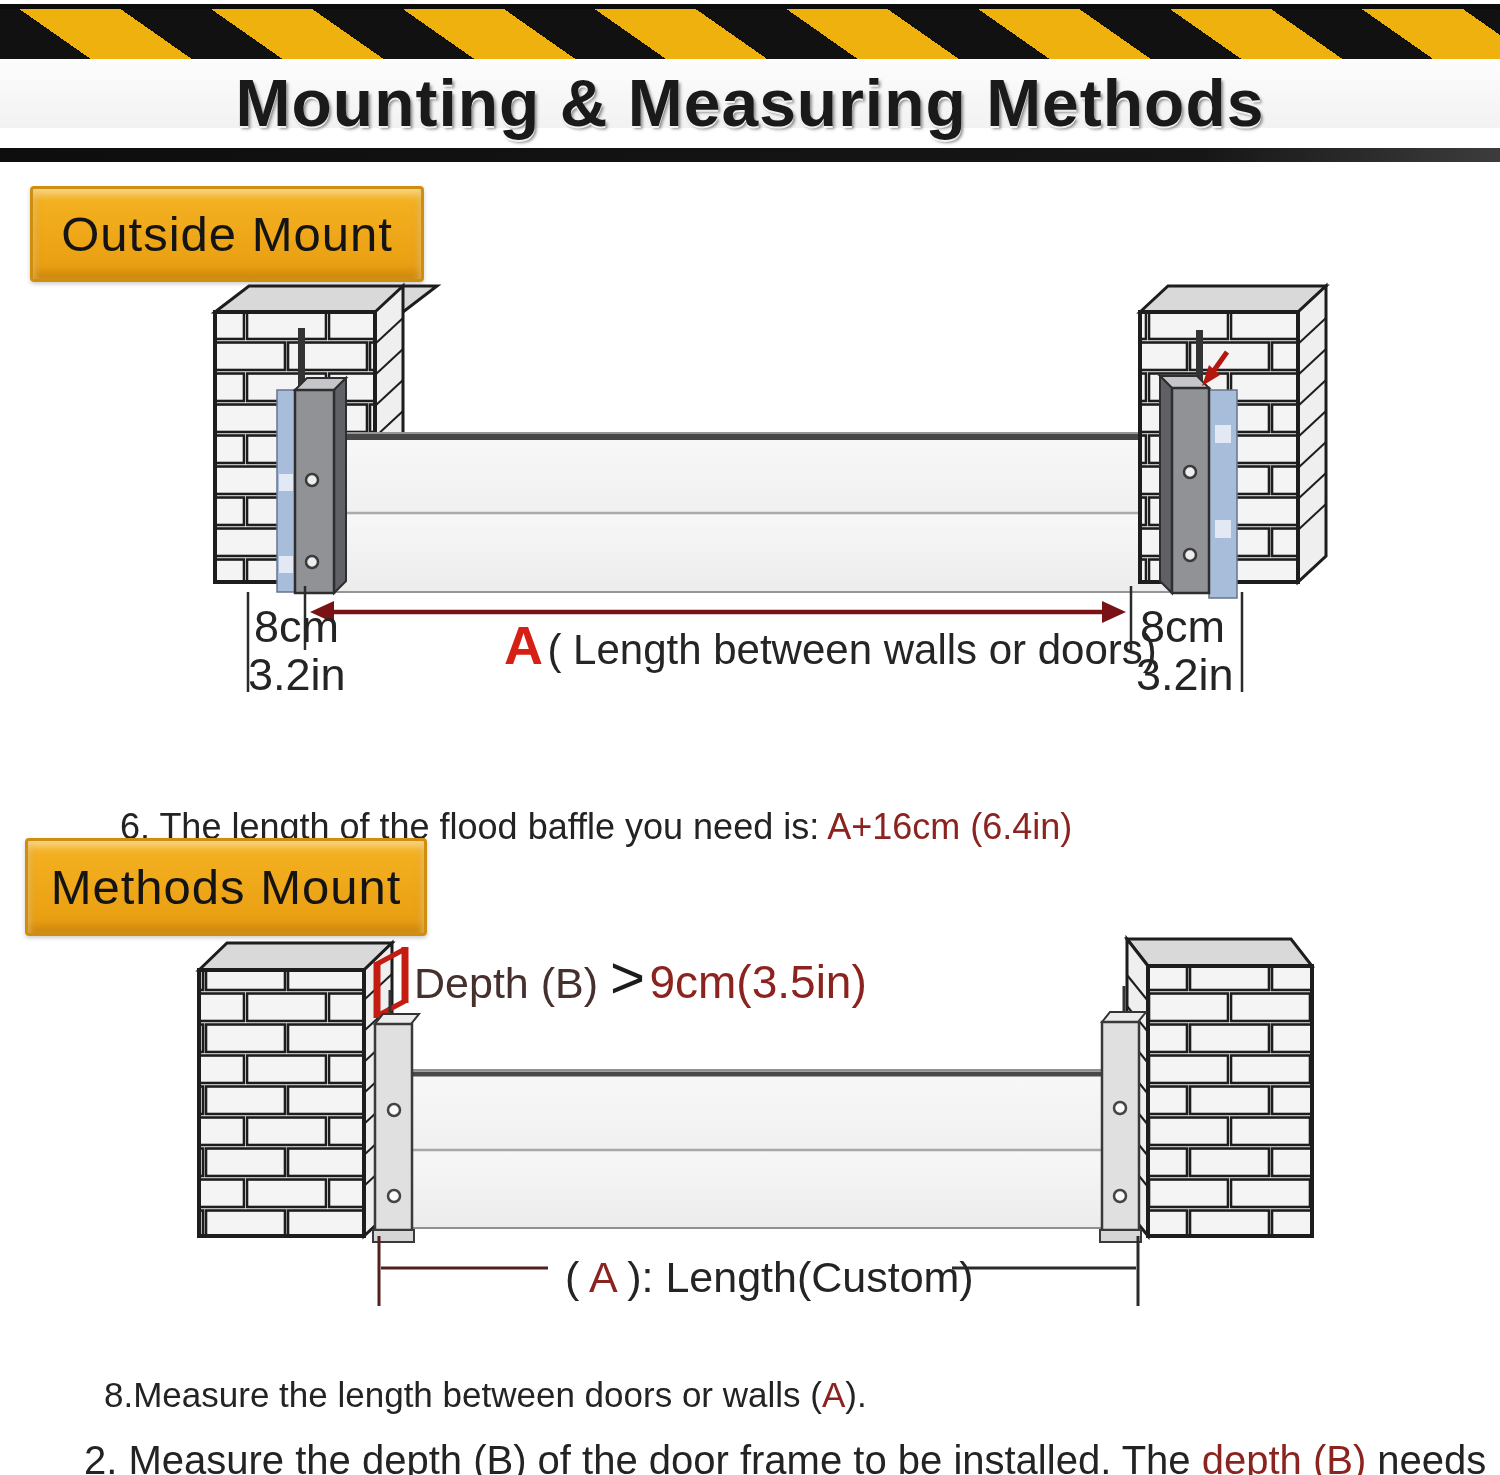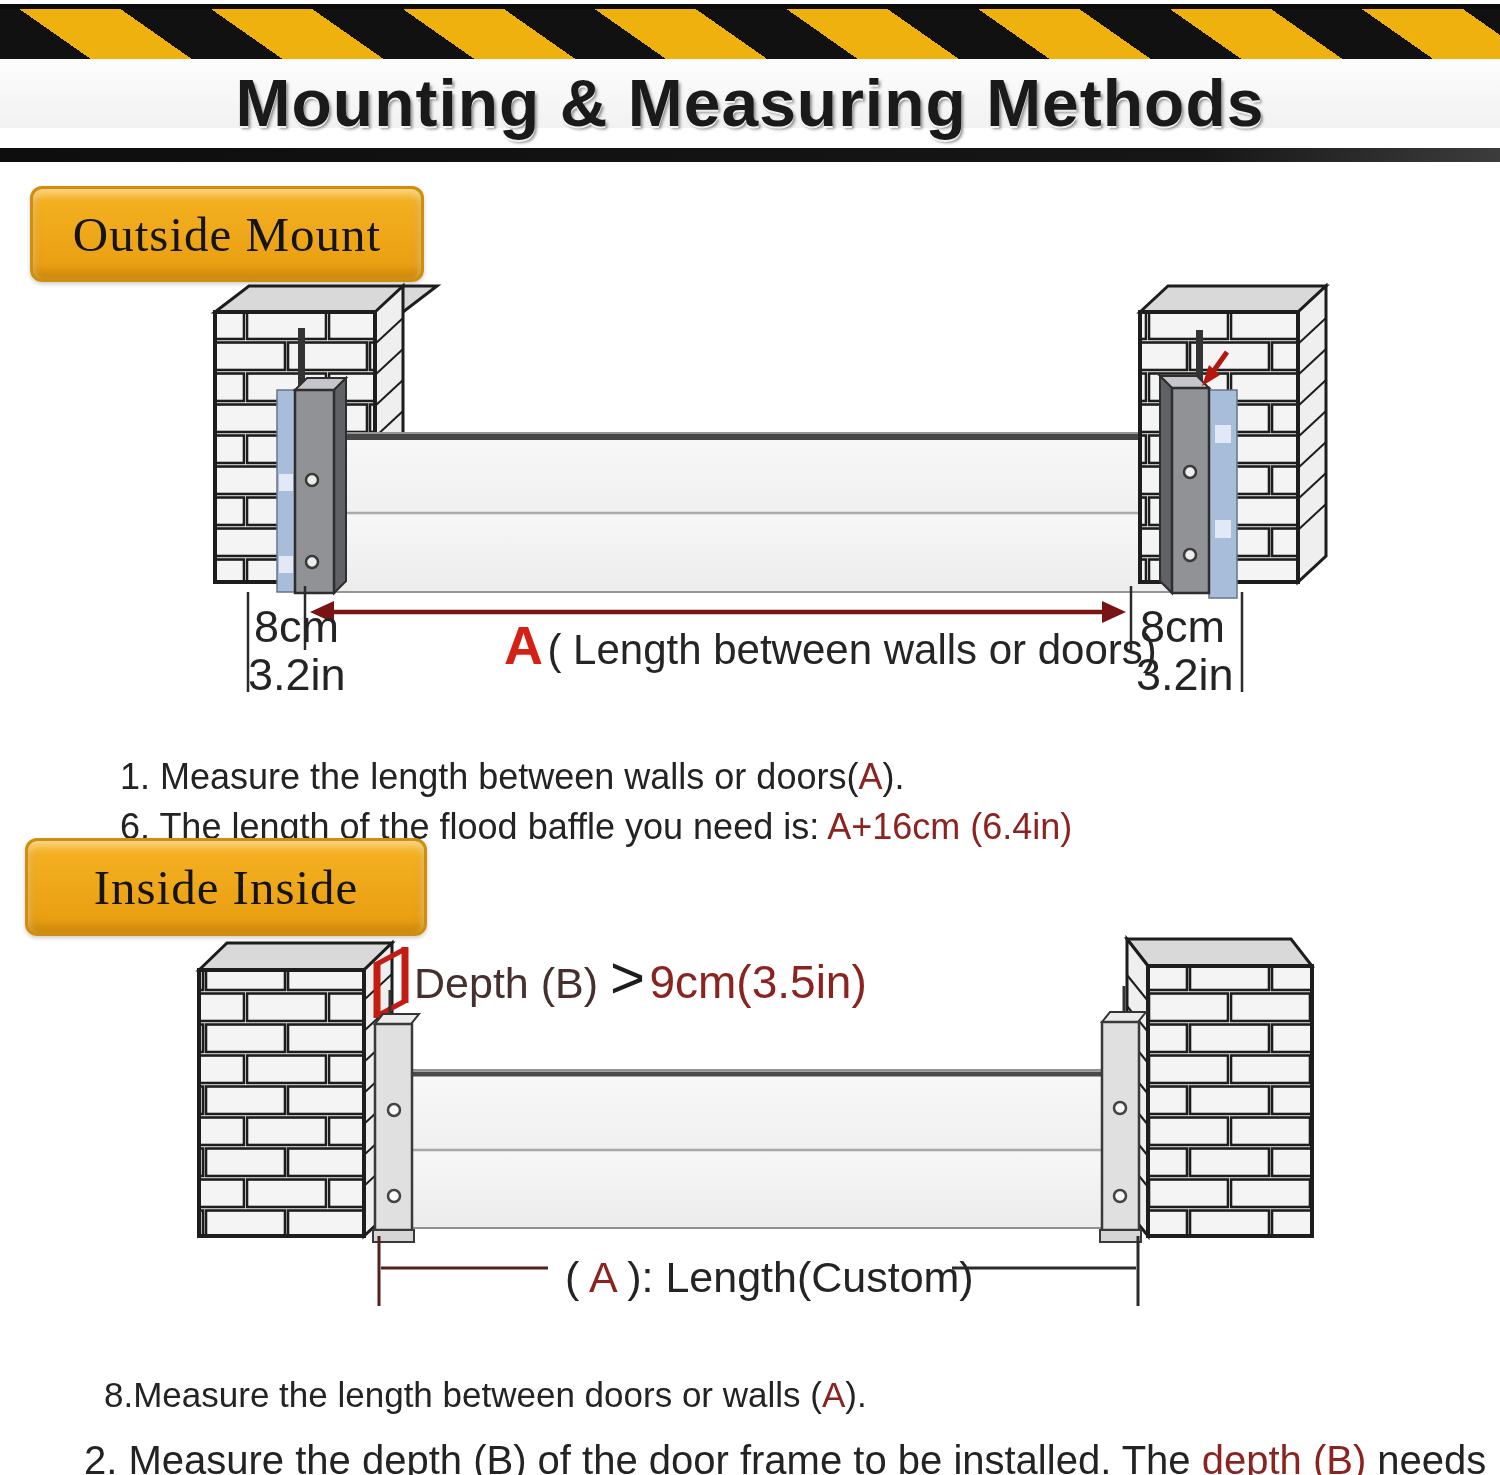--- a/index.html
+++ b/index.html
@@ -15,23 +15,23 @@
              background:linear-gradient(180deg,#fdfdfd,#f2f2f2);}
   .title{margin:0;position:absolute;top:6px;width:100%;text-align:center;
          font-size:66px;font-weight:700;letter-spacing:1px;color:#1a1a1a;
          text-shadow:0 2px 0 rgba(255,255,255,.85),2px 3px 3px rgba(40,40,40,.5);}
   .blackbar{position:absolute;left:0;top:148px;width:100%;height:14px;
             background:linear-gradient(90deg,#0e0e0e 0%,#161616 80%,#3c3c3c 100%);}
 
   
   .badge{position:absolute;display:flex;align-items:center;justify-content:center;
          background:linear-gradient(180deg,#f5b322,#e89c10);
-         border:3px solid #d08e0e;border-radius:12px;
+         border:3px solid #d08e0e;border-radius:4px;
          box-shadow:inset 0 5px 8px rgba(255,255,255,.5),inset 0 -7px 10px rgba(150,95,0,.35),0 2px 4px rgba(0,0,0,.2);
-         color:#141414;font-size:49px;letter-spacing:1px;font-family:Liberation Serif, serif;}
+         color:#141414;font-size:49px;letter-spacing:1px;}
   .badge.outside{left:30px;top:186px;width:388px;height:90px;}
   .badge.inside{left:25px;top:838px;width:396px;height:92px;}
 
   
   svg.diagram{position:absolute;left:0;font-family:"Liberation Sans",sans-serif;}
   #outsideSvg{top:280px;width:1500px;height:420px;}
   #insideSvg{top:930px;width:1500px;height:400px;}
 
   
   .step{position:absolute;font-size:36px;color:#232323;white-space:nowrap;}
@@ -149,29 +149,26 @@
       <text x="248" y="690" font-size="45" fill="#242424">3.2in</text>
       <text x="1140" y="642" font-size="45" fill="#242424">8cm</text>
       <text x="1136" y="690" font-size="45" fill="#242424">3.2in</text>
       <text x="504" y="664">
         <tspan font-size="54" font-weight="bold" fill="#d62015">A</tspan>
         <tspan font-size="42" fill="#252525">( Length between walls or doors)</tspan>
       </text>
     </g>
   </svg>
 
-  <p class="step" id="ostep1">
-    <span>1. Measure the length between walls or doors(</span><span class="red">A</span><span>).</span>
-  </p>
   <p class="step" id="ostep2">
     <span>6. The length of the flood baffle you need is: </span><span class="red">A+16cm (6.4in)</span>
   </p>
 
   <div class="badge inside">
-    <span>Inside Inside</span>
+    <span>Methods Mount</span>
   </div>
 
   <svg id="insideSvg" class="diagram" viewBox="0 930 1500 400">
     <defs>
       <pattern id="brickP2" width="82" height="62" patternUnits="userSpaceOnUse">
         <rect width="82" height="62" fill="#ffffff"></rect>
         <g fill="#f4f4f4" stroke="#1d1d1d" stroke-width="2.6">
           <rect x="1" y="1.5" width="79" height="27.5"></rect>
           <rect x="-40" y="32.5" width="79" height="27.5"></rect>
           <rect x="42" y="32.5" width="79" height="27.5"></rect>

